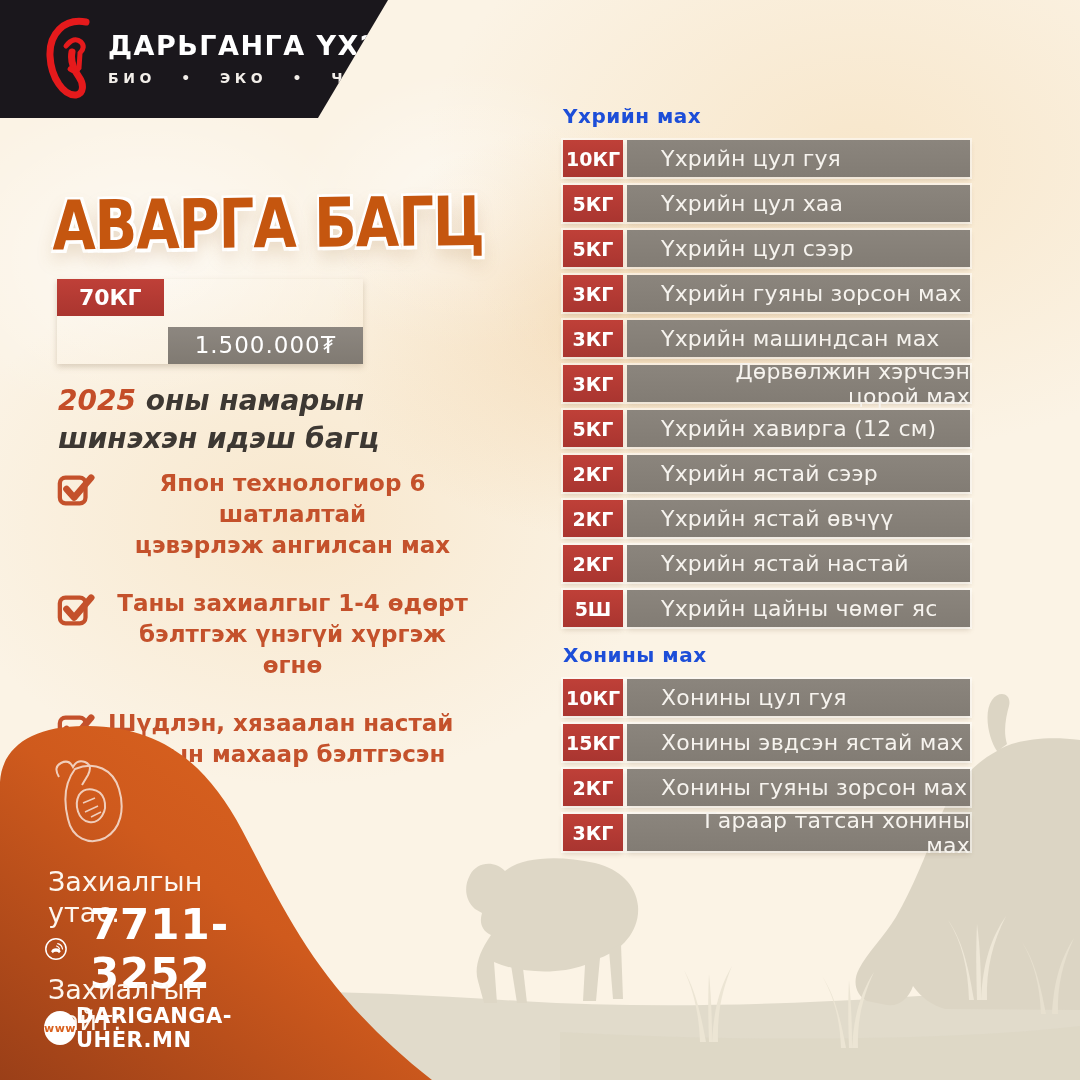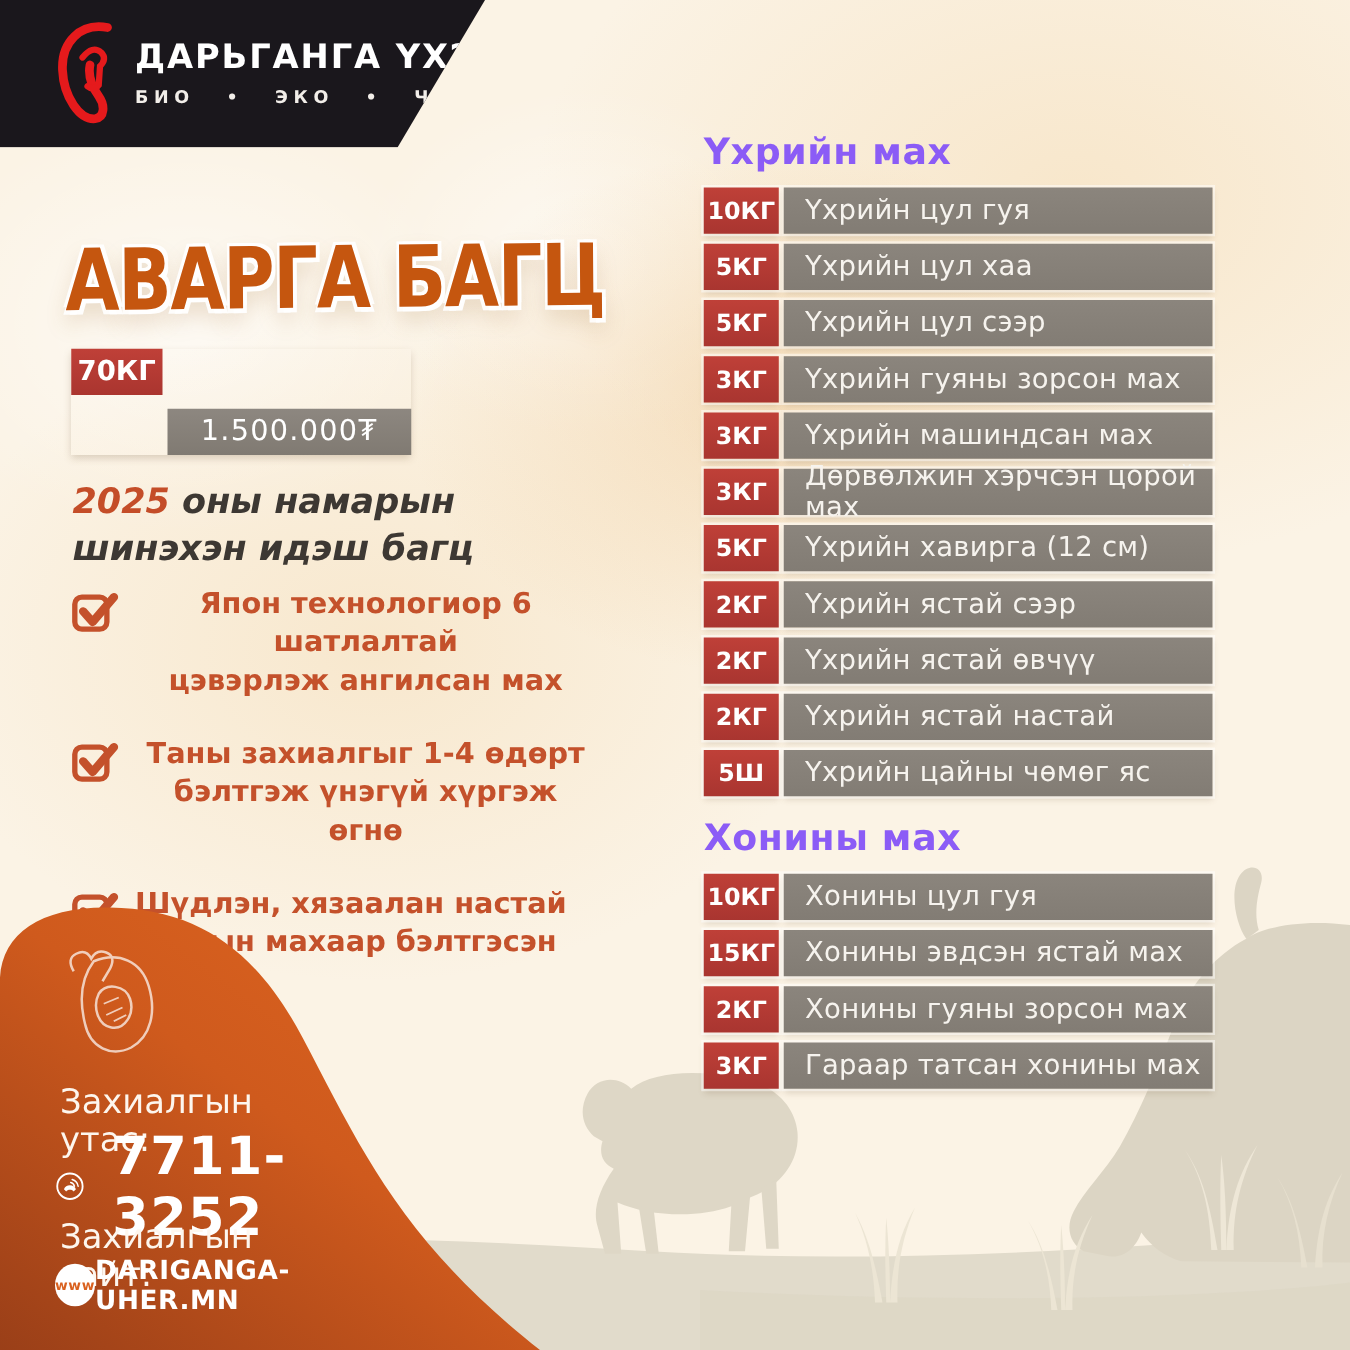--- a/index.html
+++ b/index.html
@@ -31,45 +31,45 @@
   
   .hero-title{position:absolute;left:52px;top:186px;z-index:4;margin:0;
     font-size:56px;font-weight:800;letter-spacing:-1px;color:#c5560f;
     transform:scaleY(1.22) rotate(-0.5deg);transform-origin:left top;
     text-shadow:3px 3px 0 rgba(255,255,255,.95), -2px -2px 0 rgba(255,255,255,.9),
                 -2px 3px 0 rgba(255,255,255,.9), 3px -2px 0 rgba(255,255,255,.9),
                 0 8px 16px rgba(170,120,60,.28);}
   .pricing{position:absolute;left:57px;top:279px;z-index:4;display:flex;column-gap:4px;align-items:stretch;
     box-shadow:0 3px 6px rgba(120,90,60,.25);}
   .weight-badge{background:linear-gradient(#bf4038,#aa352f);color:#fff;font-size:22px;font-weight:800;
-    padding:0 5px;height:37px;line-height:37px;}
+    padding:0 22px;height:37px;line-height:37px;}
   .price-badge{background:linear-gradient(#8d8780,#807a72);color:#fff;font-size:23px;font-weight:500;
     padding:0 27px;height:37px;line-height:37px;letter-spacing:1px;margin-top:48px;}
 
   .season{position:absolute;left:58px;top:382px;z-index:4;margin:0;
     font-size:28px;font-weight:700;font-style:italic;color:#3d3833;line-height:38px;}
   .season .yr{color:#c44d28;}
 
   
   .features{position:absolute;left:57px;top:468px;z-index:4;display:flex;flex-direction:column;row-gap:27px;width:420px;}
   .feature{display:flex;column-gap:13px;}
   .feature .chk{flex:0 0 38px;margin-top:3px;}
   .feature .txt{font-size:23px;font-weight:700;color:#c4512b;line-height:31px;text-align:center;}
 
   
   .menu{position:absolute;left:563px;top:104px;width:407px;z-index:3;}
-  .section-title{margin:0 0 12px 0;font-size:29px;font-weight:800;color:#8b5cf6;letter-spacing:.5px;}
+  .section-title{margin:0 0 12px 0;font-size:20px;font-weight:800;color:#1d4ed8;letter-spacing:.5px;}
   .section-title.second{margin-top:16px;}
-  .rows{display:flex;flex-direction:column;row-gap:8px;margin-bottom:6px;}
+  .rows{display:flex;flex-direction:column;row-gap:8px;margin-bottom:6px;text-align:right;}
   .row{display:flex;column-gap:4px;height:37px;}
   .qty{flex:0 0 60px;background:linear-gradient(#bf4038,#a93530);color:#fff;
     font-size:19px;font-weight:800;display:flex;align-items:center;justify-content:center;
     box-shadow:0 0 0 2px rgba(255,255,255,.5), 0 3px 5px rgba(120,90,60,.22);}
   .item{flex:1;background:linear-gradient(#8b857d,#827c74);color:#f6f3ee;
-    font-size:22px;display:flex;align-items:center;padding-left:17px;letter-spacing:.2px;
+    font-size:22px;display:flex;align-items:center;padding-left:34px;letter-spacing:.2px;
     box-shadow:0 0 0 2px rgba(255,255,255,.5), 0 3px 5px rgba(120,90,60,.22);}
 
   
   .blob{position:absolute;left:0;top:0;z-index:4;pointer-events:none;}
   .contact{position:absolute;left:0;top:0;z-index:5;color:#fff;}
   .contact-label{position:absolute;font-size:27px;font-weight:400;color:#fdf6ee;}
   .phone-label{left:48px;top:866px;}
   .site-label{left:48px;top:974px;}
   .phone-row{position:absolute;left:44px;top:900px;display:flex;align-items:center;column-gap:22px;}
   .phone-number{font-size:42px;font-weight:800;letter-spacing:1px;}

